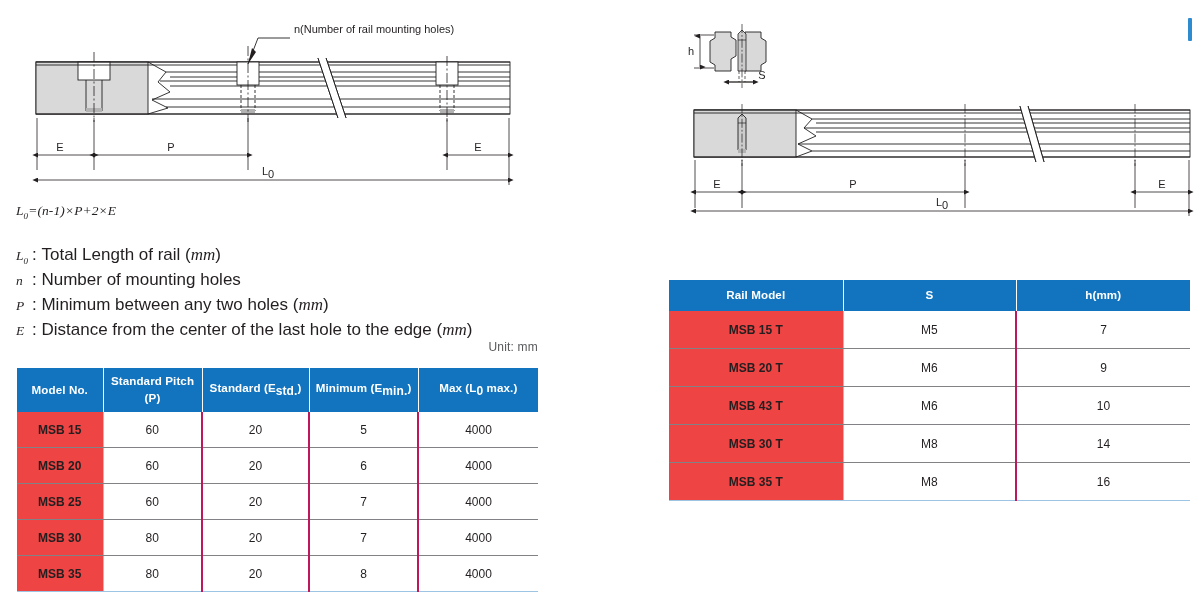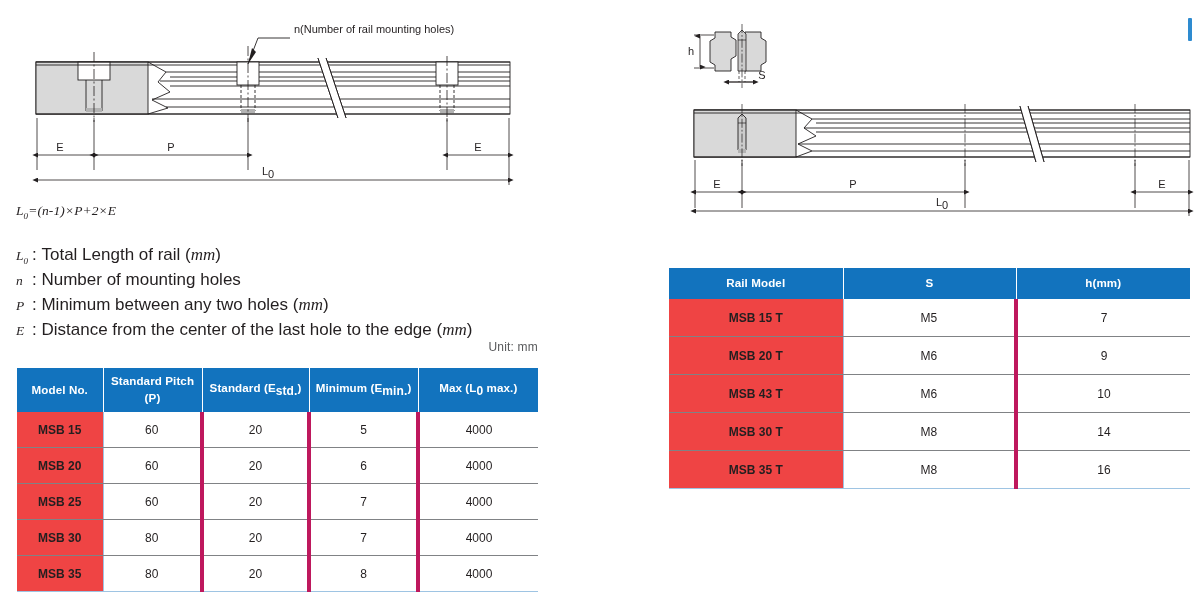--- a/index.html
+++ b/index.html
@@ -110,21 +110,21 @@
   table.spec th sub { font-size: 12px; font-weight: bold; }
 
   table.spec td {
     font-size: 12px;
     text-align: center;
     vertical-align: middle;
     color: #231f20;
     background: #ffffff;
     border-bottom: 1px solid #808285;
     border-left: 1px solid #9ec4e3;
-    border-right: 4px solid #be185d;
+    border-right: 2px solid #be185d;
   }
   table.spec td:first-child {
     background: #ef4444;
     font-weight: bold;
     border-left: none;
     border-right: 1px solid #9ec4e3;
   }
   table.spec td:last-child { border-right: none; }
   table.spec tr:last-child td { border-bottom: 1px solid #9ec4e3; }
 
@@ -444,21 +444,21 @@
     <text class="dim" x="482" y="178" text-anchor="middle">E</text>
 
     <g stroke="#231f20" fill="none" stroke-width="0.8">
       <path d="M16,201 L508,201" marker-start="url(#arrL2)" marker-end="url(#arrR2)"></path>
     </g>
     <text class="dim" x="262" y="196" text-anchor="middle">
       <tspan>L</tspan><tspan class="dim-sub" dy="2.5">0</tspan>
     </text>
   </svg>
 
-  <table class="spec" id="table-right" style="left:69px; top:268px;">
+  <table class="spec" id="table-right" style="left:69px; top:280px;">
     <colgroup>
       <col style="width:174px">
         <col style="width:173px">
         <col style="width:174px">
     </colgroup>
     <thead>
       <tr>
         <th>Rail Model</th>
         <th>S</th>
         <th>h(mm)</th>

